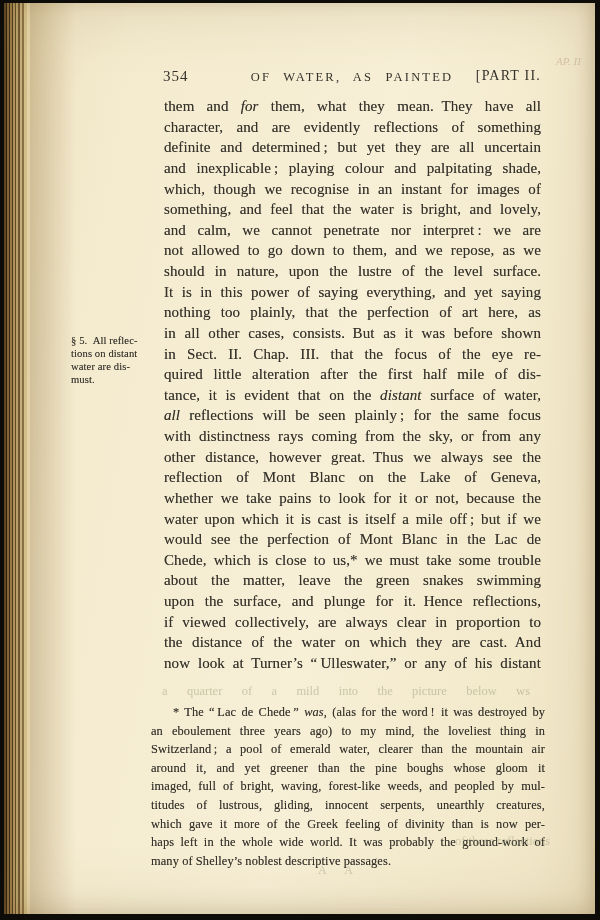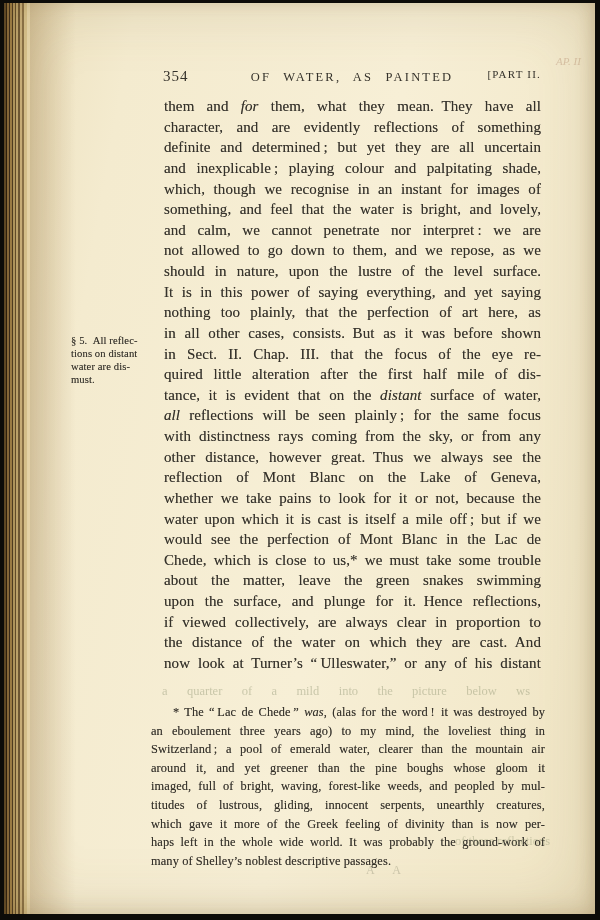--- a/index.html
+++ b/index.html
@@ -29,42 +29,42 @@
   .vignette{
     position:absolute;inset:0;pointer-events:none;
     box-shadow:inset 0 0 70px rgba(120,90,40,.22),
                inset -8px 0 18px rgba(120,90,40,.18),
                inset 0 -10px 22px rgba(120,90,40,.14);
   }
   .header{position:absolute;left:163px;top:68px;width:378px;height:20px;}
   .pagenum{position:absolute;left:0;top:0;font-size:15px;letter-spacing:1px;}
   .title{position:absolute;left:50%;transform:translateX(-50%);top:2px;font-size:12.5px;
          letter-spacing:2.2px;word-spacing:7px;white-space:nowrap;}
-  .part{position:absolute;right:0;top:0;font-size:11px;letter-spacing:1.2px;white-space:nowrap;}
+  .part{position:absolute;right:0;top:0;font-size:14px;letter-spacing:1.2px;white-space:nowrap;}
   .body-text{position:absolute;left:164px;top:96px;width:377px;
              font-size:15px;line-height:20.62px;letter-spacing:.1px;
              text-shadow:0 0 .4px rgba(53,50,43,.55);}
   .body-text .bline{text-align:justify;text-align-last:justify;}
   .margin-note{position:absolute;left:71px;top:334px;width:96px;
                font-size:10.6px;line-height:13px;letter-spacing:.1px;
                text-shadow:0 0 .4px rgba(53,50,43,.5);}
   .margin-note .bline{text-align:left;text-align-last:auto;}
   .footnote{position:absolute;left:151px;top:703px;width:394px;
             font-size:12.4px;line-height:18.6px;letter-spacing:.1px;
             text-shadow:0 0 .4px rgba(53,50,43,.5);}
   .footnote .bline{text-align:justify;text-align-last:justify;}
   .footnote .bline:first-child{text-indent:22px;}
   .footnote .bline:last-child{text-align-last:left;}
   i{font-style:italic;}
   .ghost{position:absolute;pointer-events:none;filter:blur(.6px);white-space:nowrap;}
   .ghost-head{left:556px;top:55px;font-size:11px;color:rgba(160,105,80,.30);font-style:italic;}
   .ghost-mid{left:162px;top:684px;width:368px;font-size:12.5px;white-space:normal;
              color:rgba(125,135,100,.38);text-align:justify;text-align-last:justify;}
   .ghost-bot{left:455px;top:834px;font-size:12.5px;color:rgba(125,135,100,.34);}
-  .ghost-sig{left:318px;top:863px;font-size:12px;letter-spacing:8px;color:rgba(140,140,112,.38);margin-left:48px;}
+  .ghost-sig{left:318px;top:863px;font-size:12px;letter-spacing:8px;color:rgba(140,140,112,.38);}
 </style>
 </head>
 <body>
 
 <div class="scan">
 
   <div class="edges"></div>
   <div class="edgefade"></div>
 
   <div class="header">

